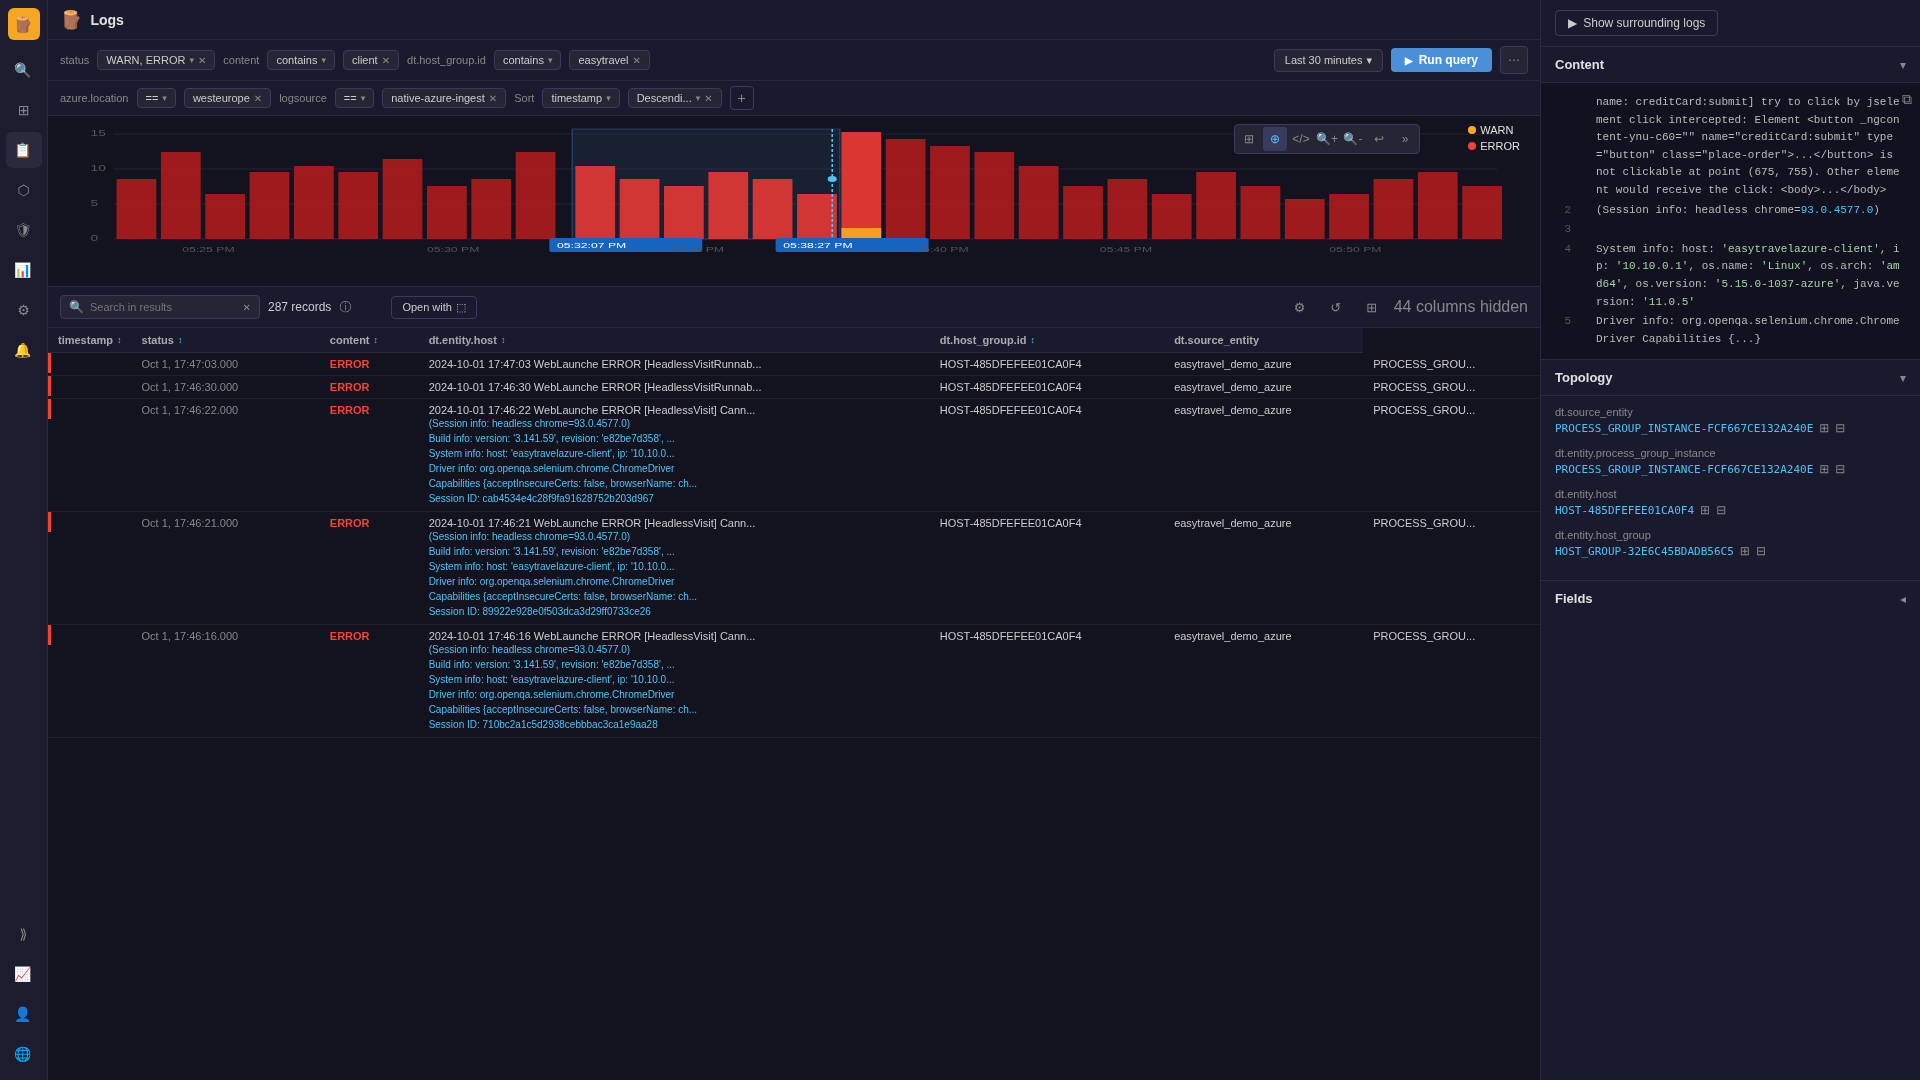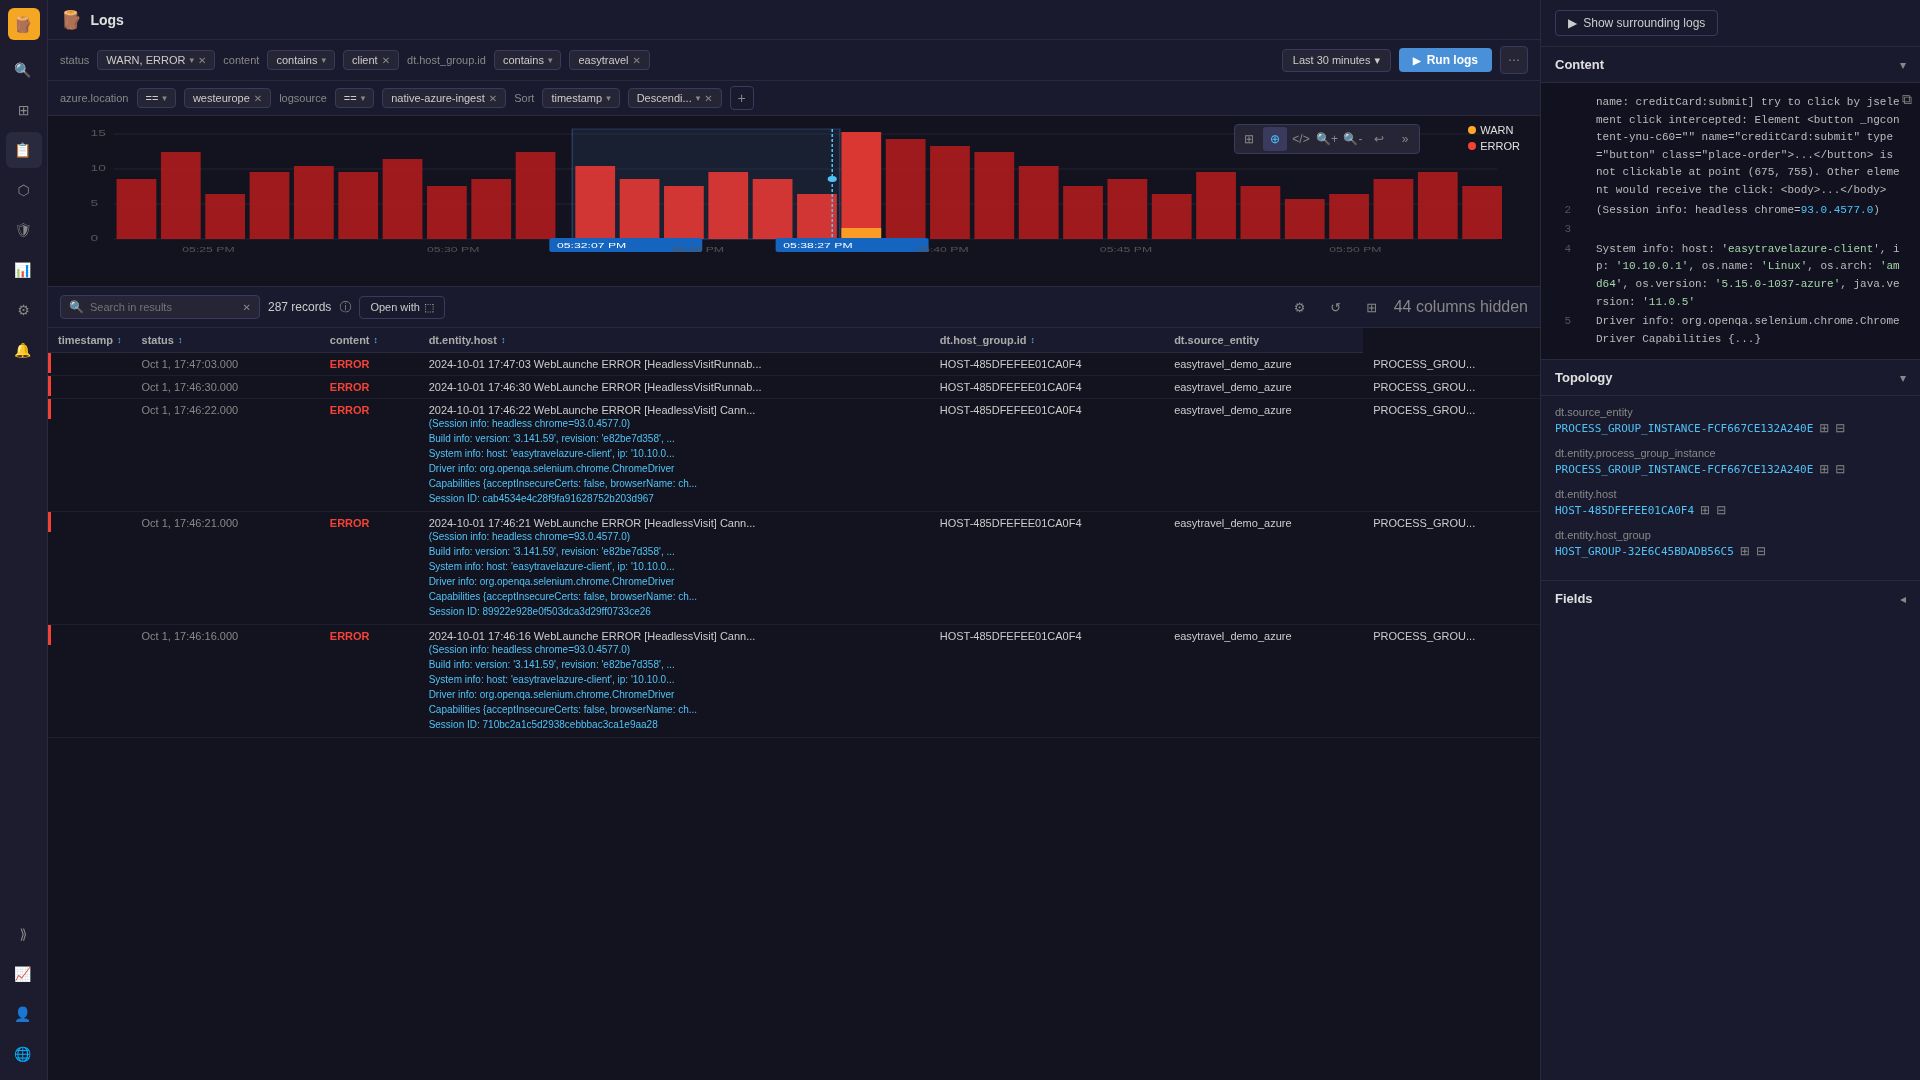--- a/index.html
+++ b/index.html
@@ -231,20 +231,21 @@
     }
     .open-with-btn {
       display: flex; align-items: flex-start; gap: 4px;
       background: transparent;
       border: 1px solid #3a3a5e;
       border-radius: 4px;
       padding: 4px 10px;
       color: #ccc;
       font-size: 11px;
       cursor: pointer;
+      margin-left: 32px;
     }
     .table-actions {
       margin-left: auto;
       display: flex;
       align-items: center;
       gap: 8px;
     }
     .icon-btn {
       width: 28px; height: 28px;
       background: transparent;
@@ -535,21 +536,21 @@
       <span>easytravel</span>
       <span class="chip-close">✕</span>
     </div>
 
     <div class="time-range-btn">
       <span>Last 30 minutes</span>
       <span>▾</span>
     </div>
     <button class="run-query-btn">
       <span class="play-icon">▶</span>
-      <span>Run logs</span>
+      <span>Run query</span>
     </button>
     <div class="more-btn">
       <span>⋯</span>
     </div>
   </div>
 
   <div class="second-filter-row">
     <span class="filter-label">azure.location</span>
     <div class="filter-chip">
       <span>==</span>

